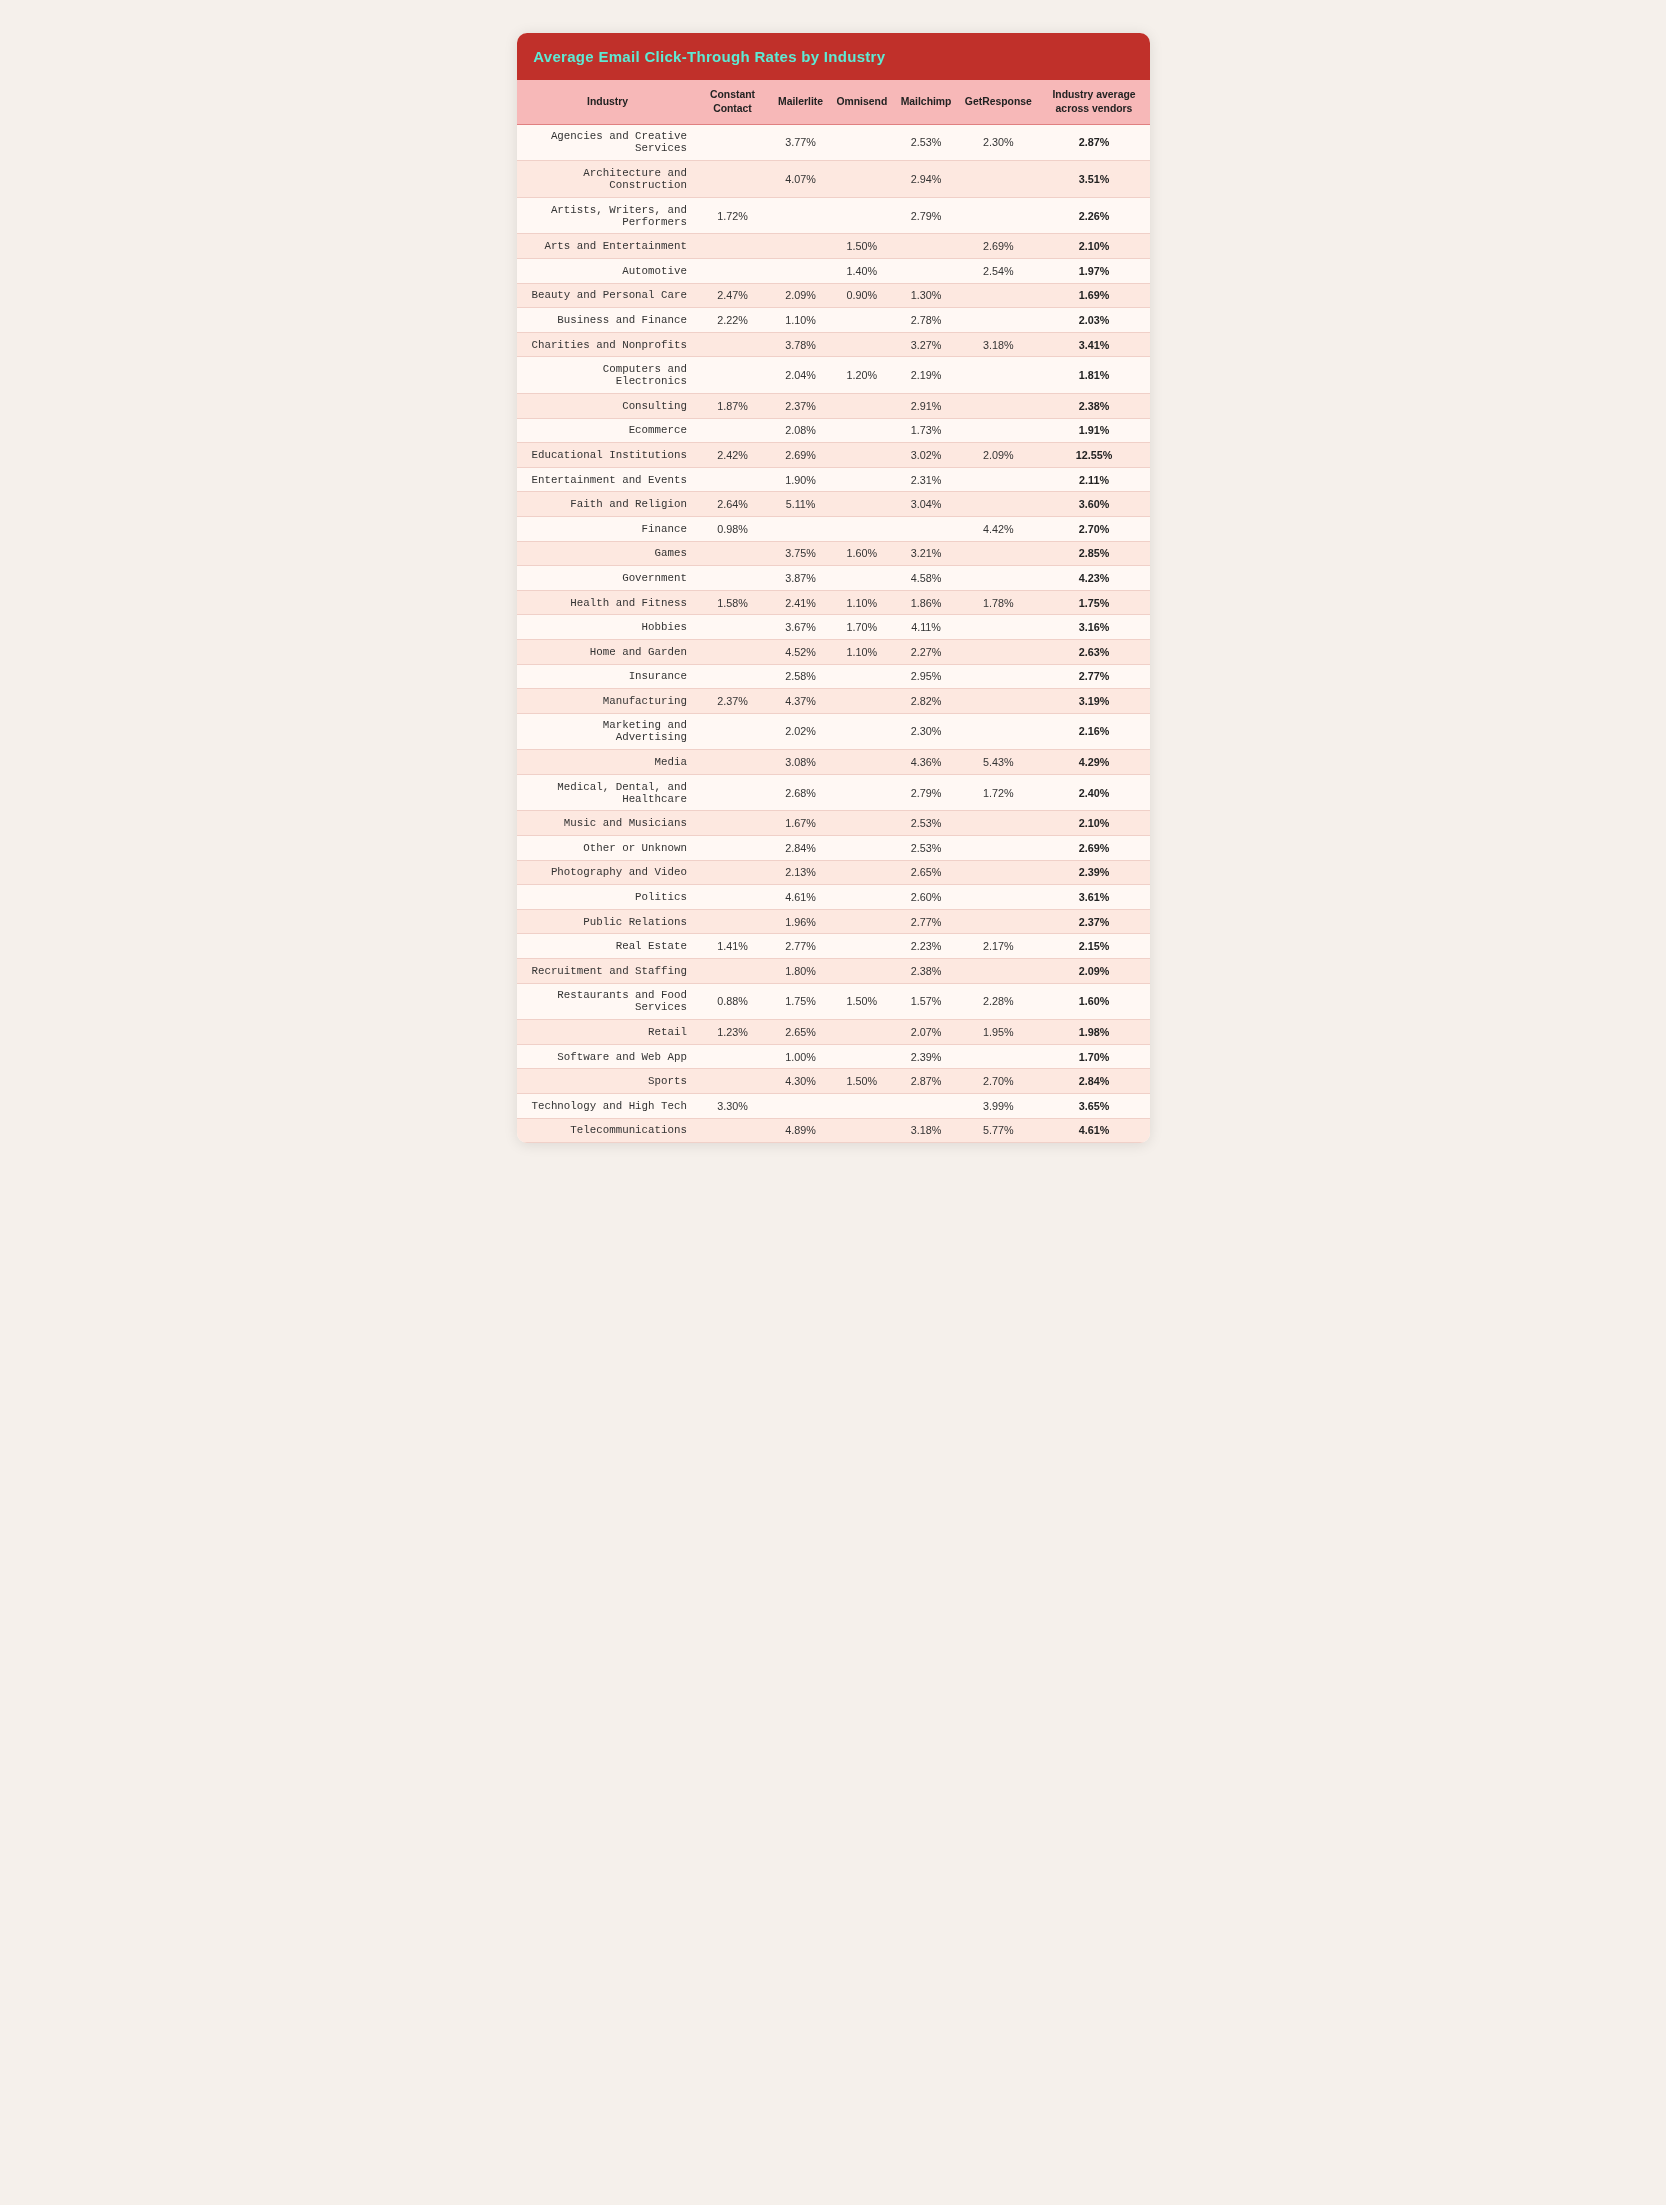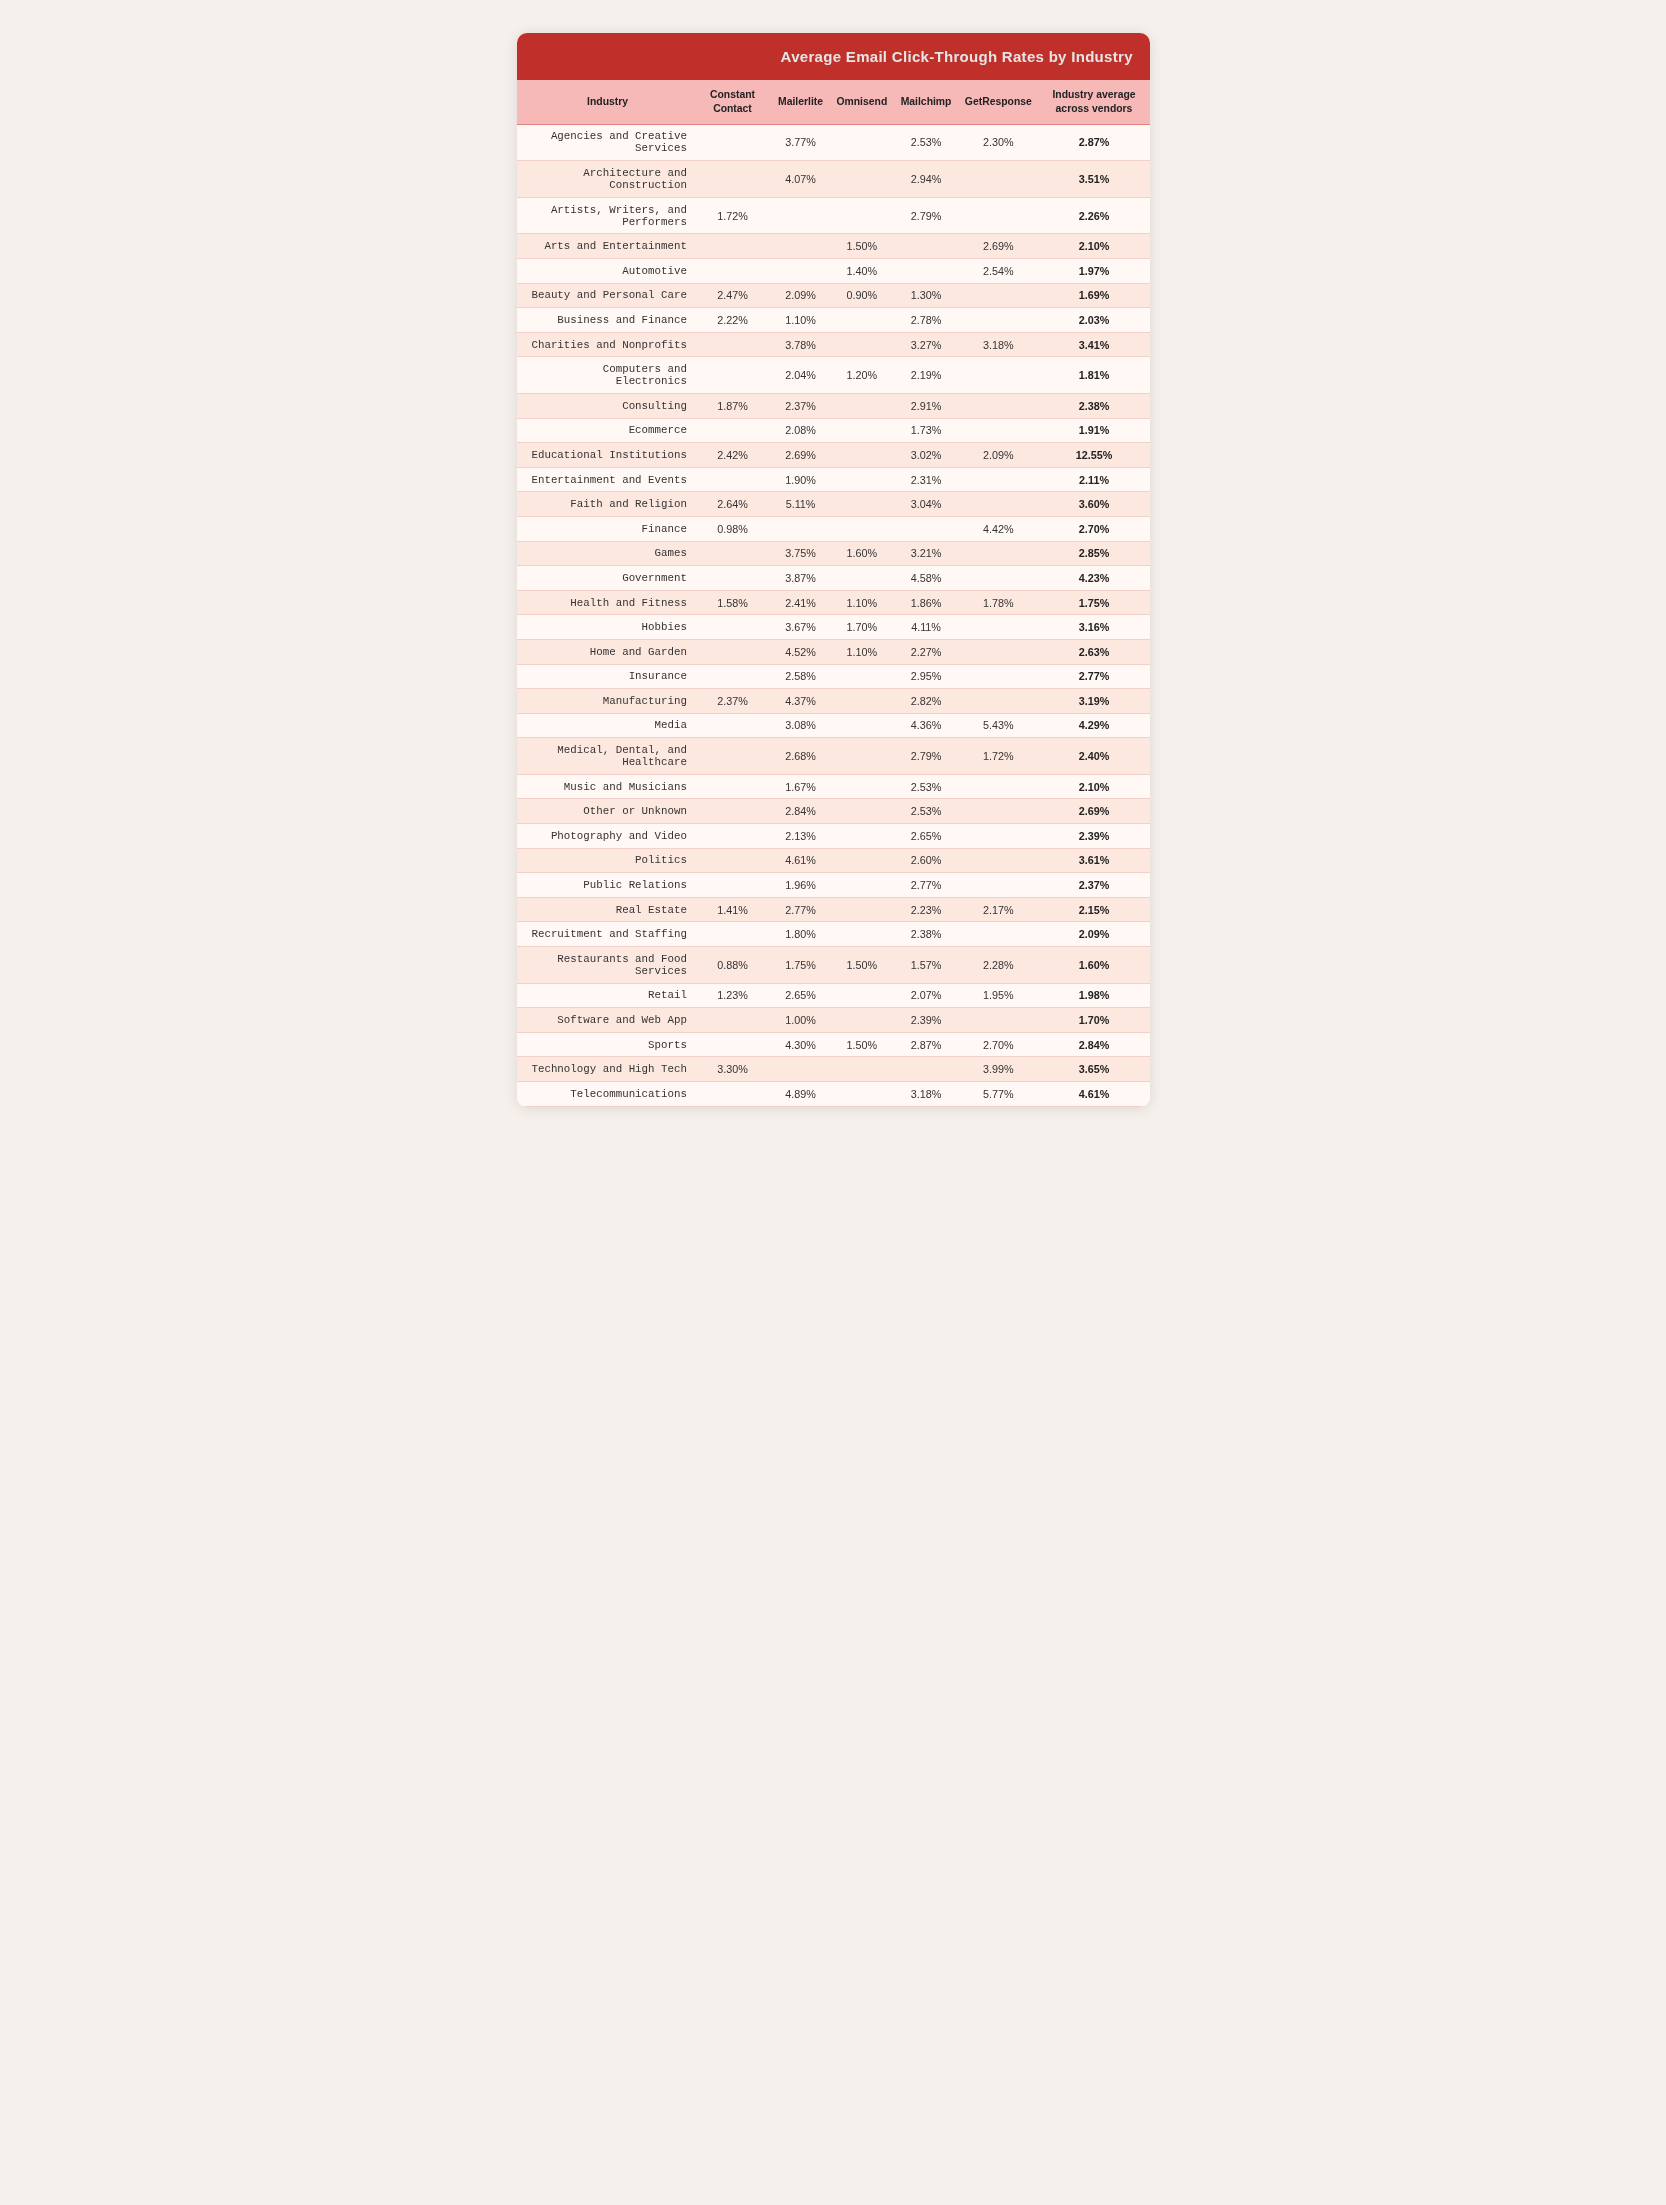--- a/index.html
+++ b/index.html
@@ -12,22 +12,22 @@
     }
     .card {
       background: #fff8f4;
       border-radius: 10px;
       overflow: hidden;
       width: 633px;
       box-shadow: 0 1.7px 13.3px rgba(0,0,0,0.10);
     }
     .card-header {
       background: #c0302a;
-      color: #e5e5e5;
-      text-align: right;
+      color: #5eead4;
+      text-align: left;
       padding: 15px 16.7px;
       font-size: 15px;
       font-weight: bold;
       letter-spacing: 0.02em;
     }
     table {
       width: 100%;
       border-collapse: collapse;
       font-size: 10.8px;
     }
@@ -281,20 +281,29 @@
         <tr>
           <td>Manufacturing</td>
           <td>2.37%</td>
           <td>4.37%</td>
           <td></td>
           <td>2.82%</td>
           <td></td>
           <td>3.19%</td>
         </tr>
         <tr>
+          <td>Marketing and Advertising</td>
+          <td></td>
+          <td>2.02%</td>
+          <td></td>
+          <td>2.30%</td>
+          <td></td>
+          <td>2.16%</td>
+        </tr>
+        <tr>
           <td>Media</td>
           <td></td>
           <td>3.08%</td>
           <td></td>
           <td>4.36%</td>
           <td>5.43%</td>
           <td>4.29%</td>
         </tr>
         <tr>
           <td>Medical, Dental, and Healthcare</td>

